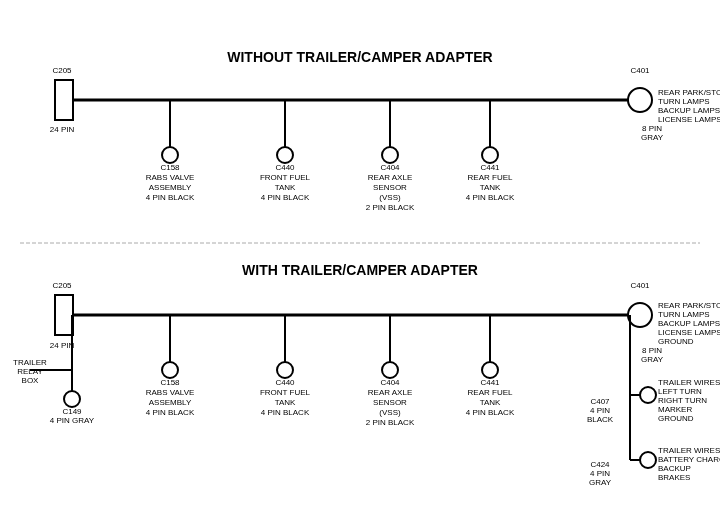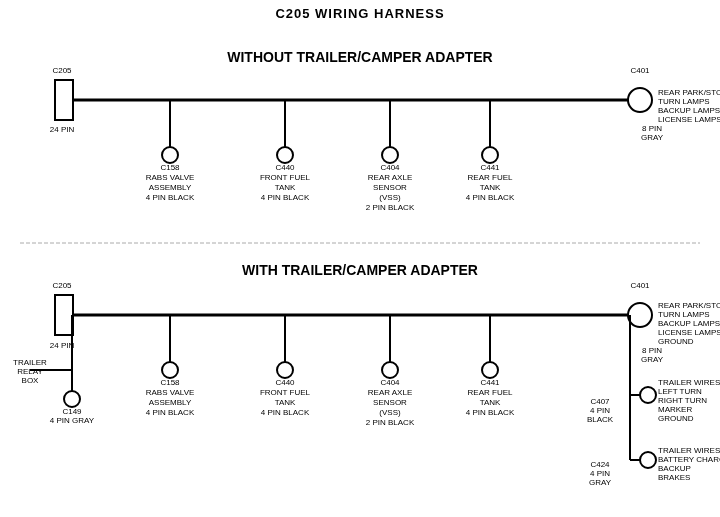--- a/index.html
+++ b/index.html
@@ -45,21 +45,20 @@
     .pin-label {
       font-family: Arial, sans-serif;
       font-size: 8px;
       text-anchor: start;
     }
   </style>
 </head>
 <body>
 
 <div class="diagram-container">
-  <div class="main-title">C205 WIRING HARNESS</div>
   <svg>
 
     <text x="360" y="62" class="section-title">WITHOUT TRAILER/CAMPER ADAPTER</text>
 
     <line x1="72" y1="100" x2="630" y2="100" stroke="black" stroke-width="3"></line>
 
     <rect x="55" y="80" width="18" height="40" fill="white" stroke="black" stroke-width="2"></rect>
     <text x="62" y="73" class="small-label">C205</text>
     <text x="62" y="132" class="small-label">24 PIN</text>
 

